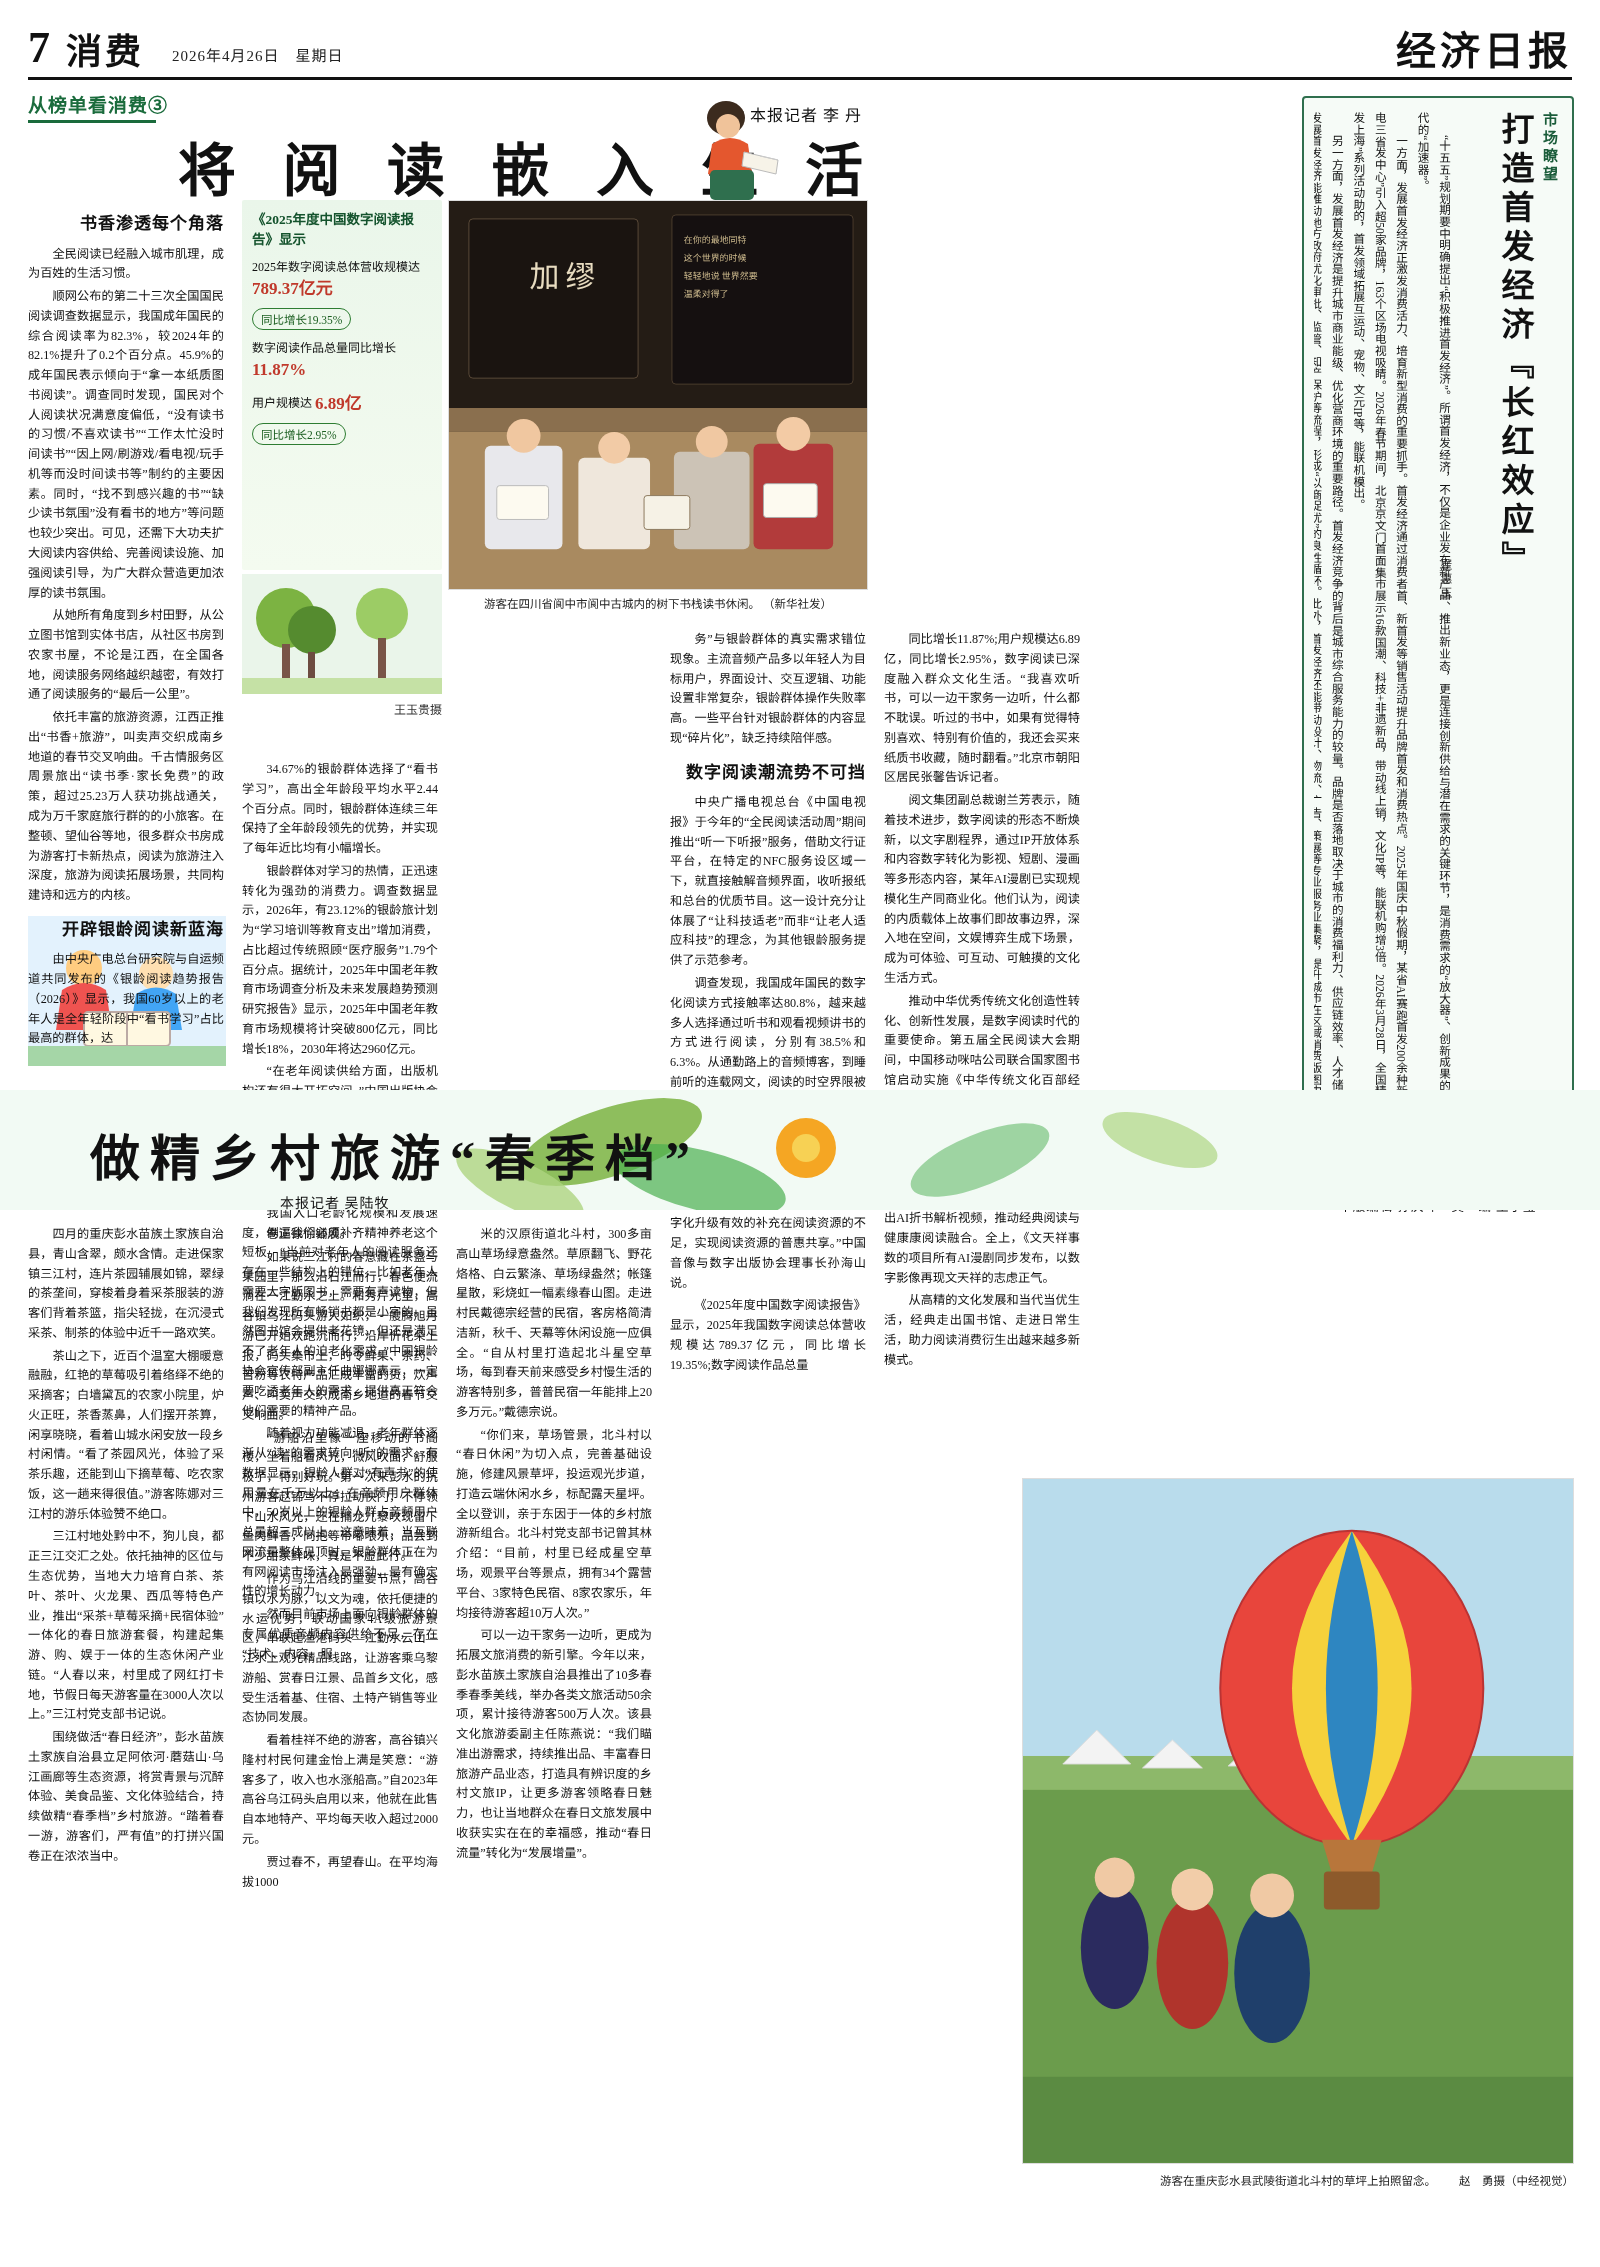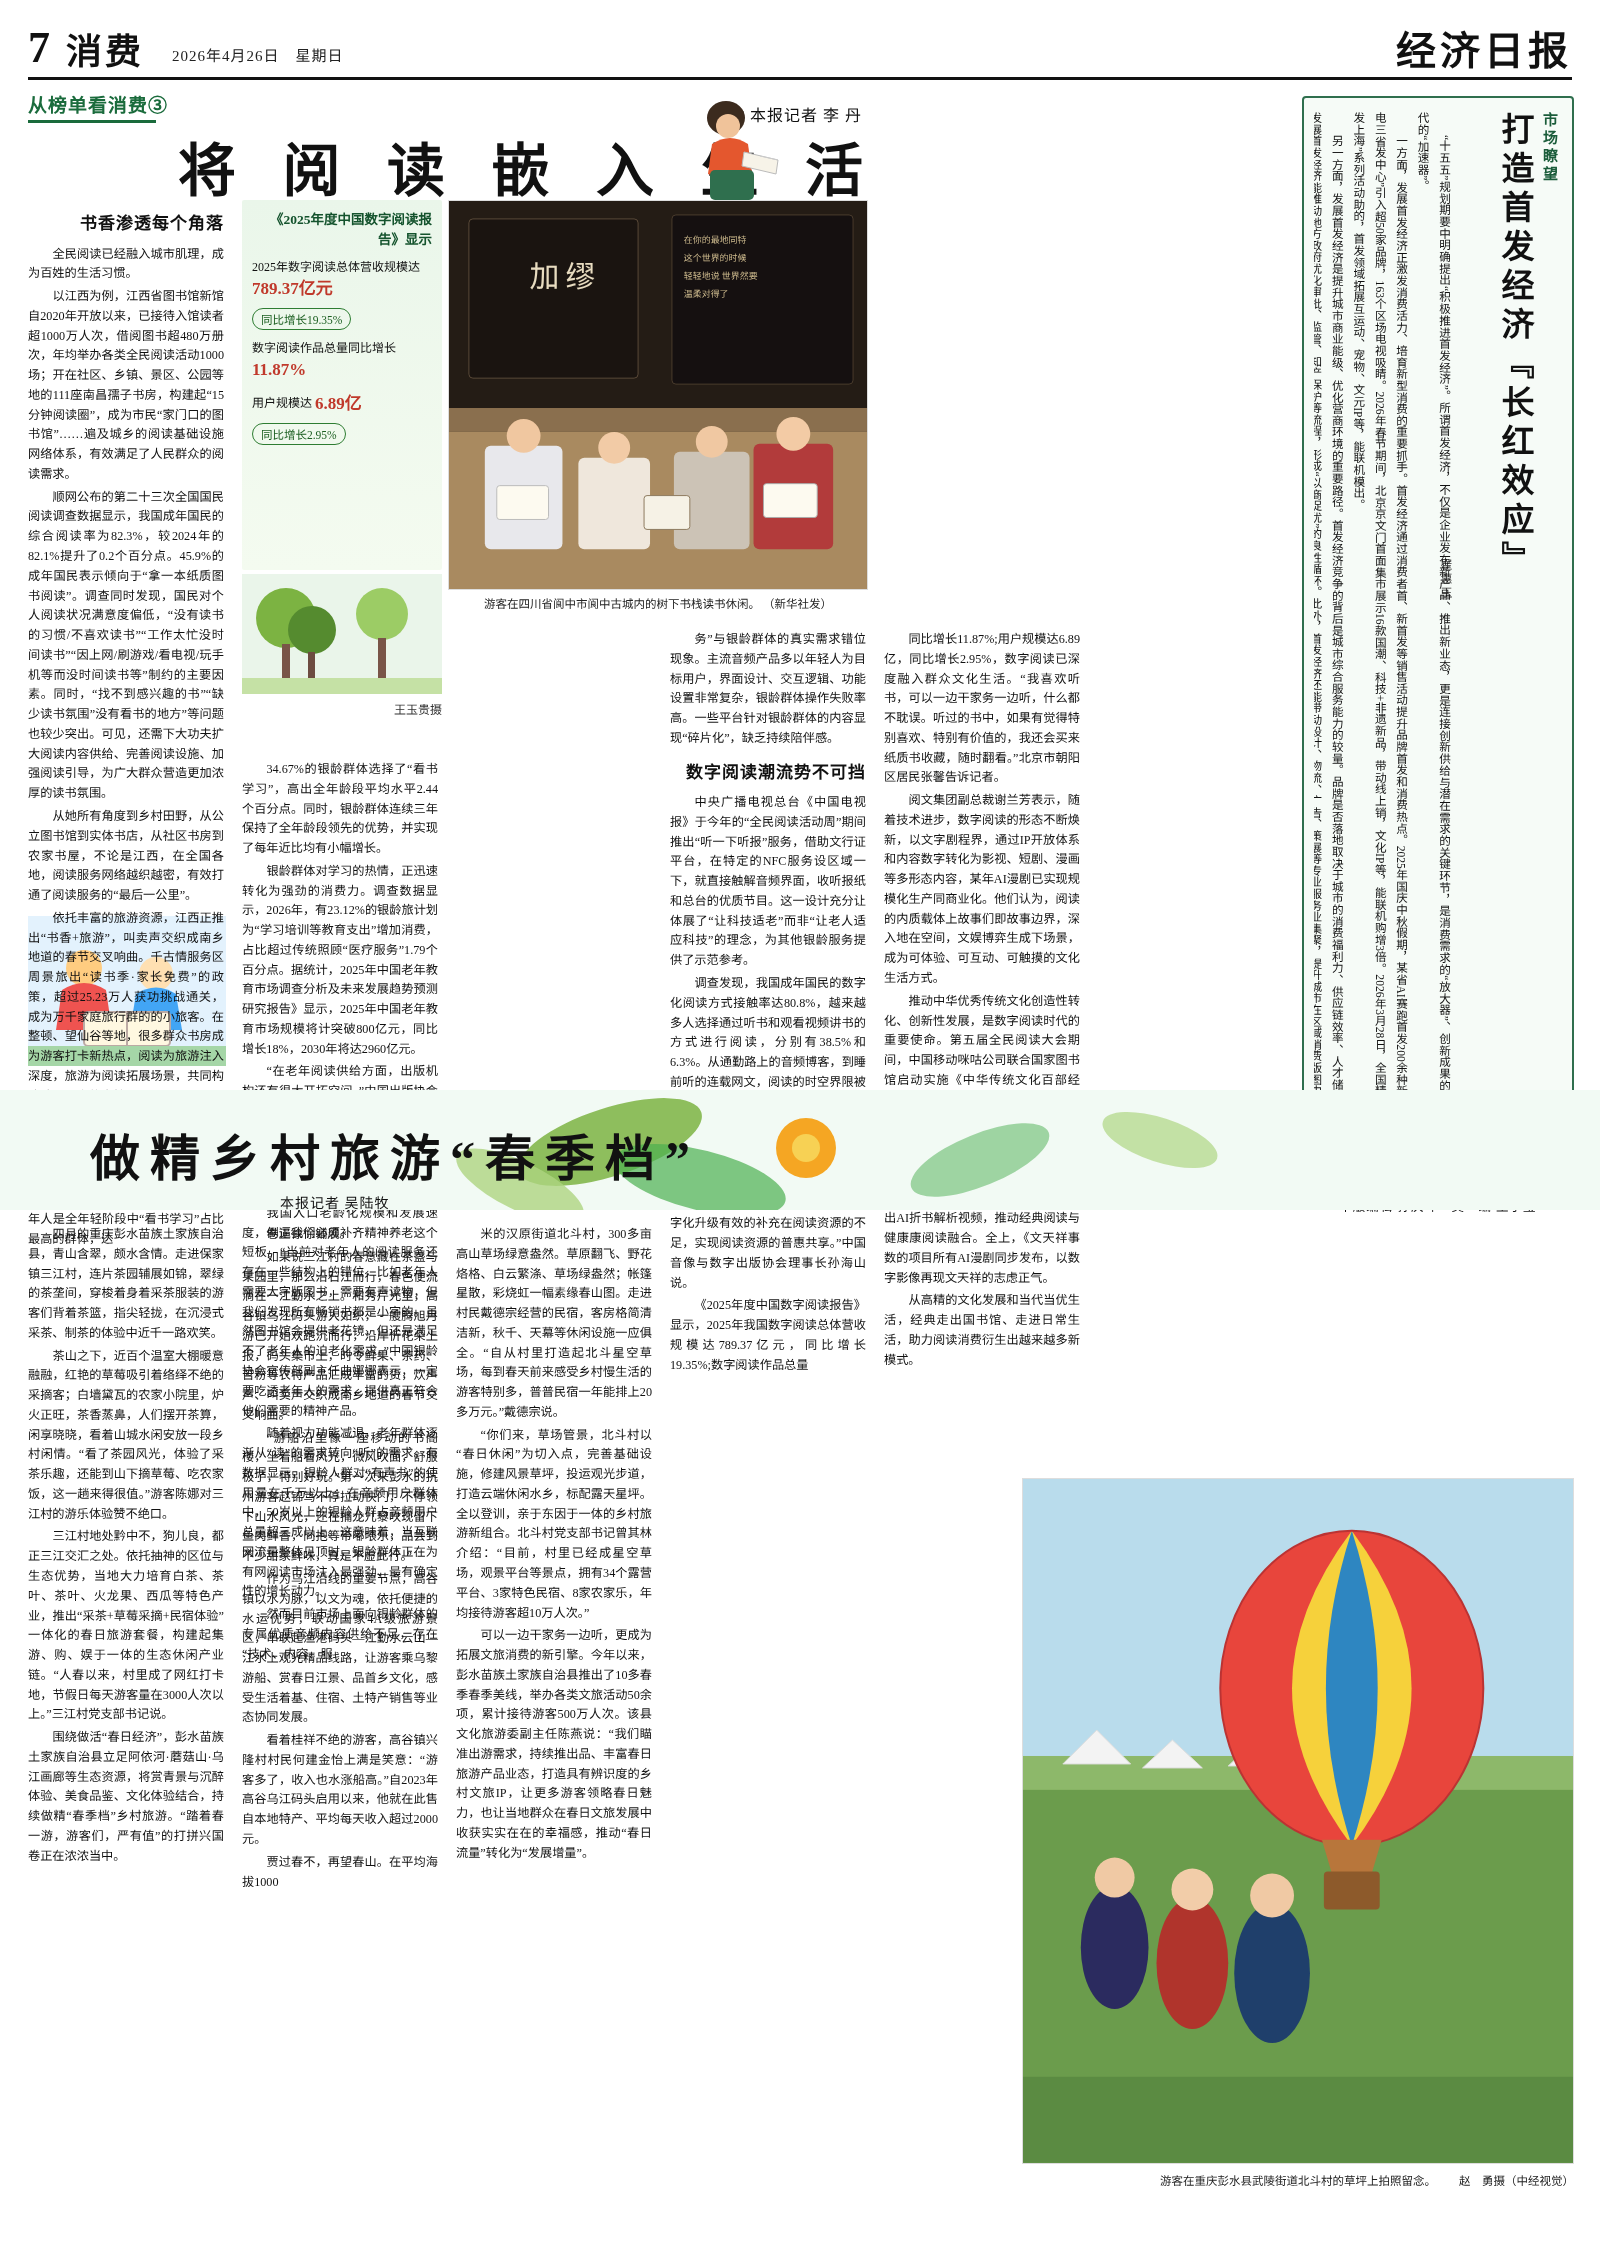--- a/index.html
+++ b/index.html
@@ -139,21 +139,21 @@
     height: 370px;
     background: linear-gradient(180deg,#eaf6ea 0%, #f4fbf0 100%);
     border-radius: 2px;
     padding: 10px 10px;
   }
   .infobox .ib-title {
     font-size: 13.5px;
     font-weight: bold;
     line-height: 1.45;
     color: #14532d;
-    text-align: right;
+    text-align: left;
   }
   .infobox .ib-row { margin-top: 9px; font-size: 12px; line-height: 1.5; }
   .infobox .ib-big {
     font-size: 17px; font-weight: bold; color: #c0392b;
     display: inline-block; vertical-align: middle;
   }
   .pillbox {
     display: inline-block;
     border: 1.5px solid #2e7d32;
     color: #1b5e20;
@@ -474,21 +474,20 @@
     </div>
     <div class="photo-cap">
       <span>游客在四川省阆中市阆中古城内的树下书栈读书休闲。</span>
       <span>（新华社发）</span>
     </div>
     <div class="photo-sign">王玉贵摄</div>
 
     <div class="col c1" id="fc1">
         <h3>书香渗透每个角落</h3>
         <p>全民阅读已经融入城市肌理，成为百姓的生活习惯。</p>
-        <p>以江西为例，江西省图书馆新馆自2020年开放以来，已接待入馆读者超1000万人次，借阅图书超480万册次，年均举办各类全民阅读活动1000场；开在社区、乡镇、景区、公园等地的111座南昌孺子书房，构建起“15分钟阅读圈”，成为市民“家门口的图书馆”……遍及城乡的阅读基础设施网络体系，有效满足了人民群众的阅读需求。</p>
         <p>顺网公布的第二十三次全国国民阅读调查数据显示，我国成年国民的综合阅读率为82.3%，较2024年的82.1%提升了0.2个百分点。45.9%的成年国民表示倾向于“拿一本纸质图书阅读”。调查同时发现，国民对个人阅读状况满意度偏低，“没有读书的习惯/不喜欢读书”“工作太忙没时间读书”“因上网/刷游戏/看电视/玩手机等而没时间读书等”制约的主要因素。同时，“找不到感兴趣的书”“缺少读书氛围”没有看书的地方”等问题也较少突出。可见，还需下大功夫扩大阅读内容供给、完善阅读设施、加强阅读引导，为广大群众营造更加浓厚的读书氛围。</p>
         <p>从她所有角度到乡村田野，从公立图书馆到实体书店，从社区书房到农家书屋，不论是江西，在全国各地，阅读服务网络越织越密，有效打通了阅读服务的“最后一公里”。</p>
         <p>依托丰富的旅游资源，江西正推出“书香+旅游”，叫卖声交织成南乡地道的春节交叉响曲。千古情服务区周景旅出“读书季·家长免费”的政策，超过25.23万人获功挑战通关，成为万千家庭旅行群的的小旅客。在整顿、望仙谷等地，很多群众书房成为游客打卡新热点，阅读为旅游注入深度，旅游为阅读拓展场景，共同构建诗和远方的内核。</p>
         <h3>开辟银龄阅读新蓝海</h3>
         <p>由中央广电总台研究院与自运频道共同发布的《银龄阅读趋势报告（2026）》显示，我国60岁以上的老年人是全年轻阶段中“看书学习”占比最高的群体，达</p>
       </div>
     <div class="col c3" id="fc3" style="top:560px; left:214px; height:520px;">
         <p>34.67%的银龄群体选择了“看书学习”，高出全年龄段平均水平2.44个百分点。同时，银龄群体连续三年保持了全年龄段领先的优势，并实现了每年近比均有小幅增长。</p>
         <p>银龄群体对学习的热情，正迅速转化为强劲的消费力。调查数据显示，2026年，有23.12%的银龄旅计划为“学习培训等教育支出”增加消费，占比超过传统照顾“医疗服务”1.79个百分点。据统计，2025年中国老年教育市场调查分析及未来发展趋势预测研究报告》显示，2025年中国老年教育市场规模将计突破800亿元，同比增长18%，2030年将达2960亿元。</p>
         <p>“在老年阅读供给方面，出版机构还有很大开拓空间。”中国出版协会副理事长陈彤表示，全国出版界未来最大的发展亮点和发展空间就在老年出版市场。从内容形式创新到适老化新技术，要加大投入、加强规划，逐渐将产品线做得更加丰富。</p>

